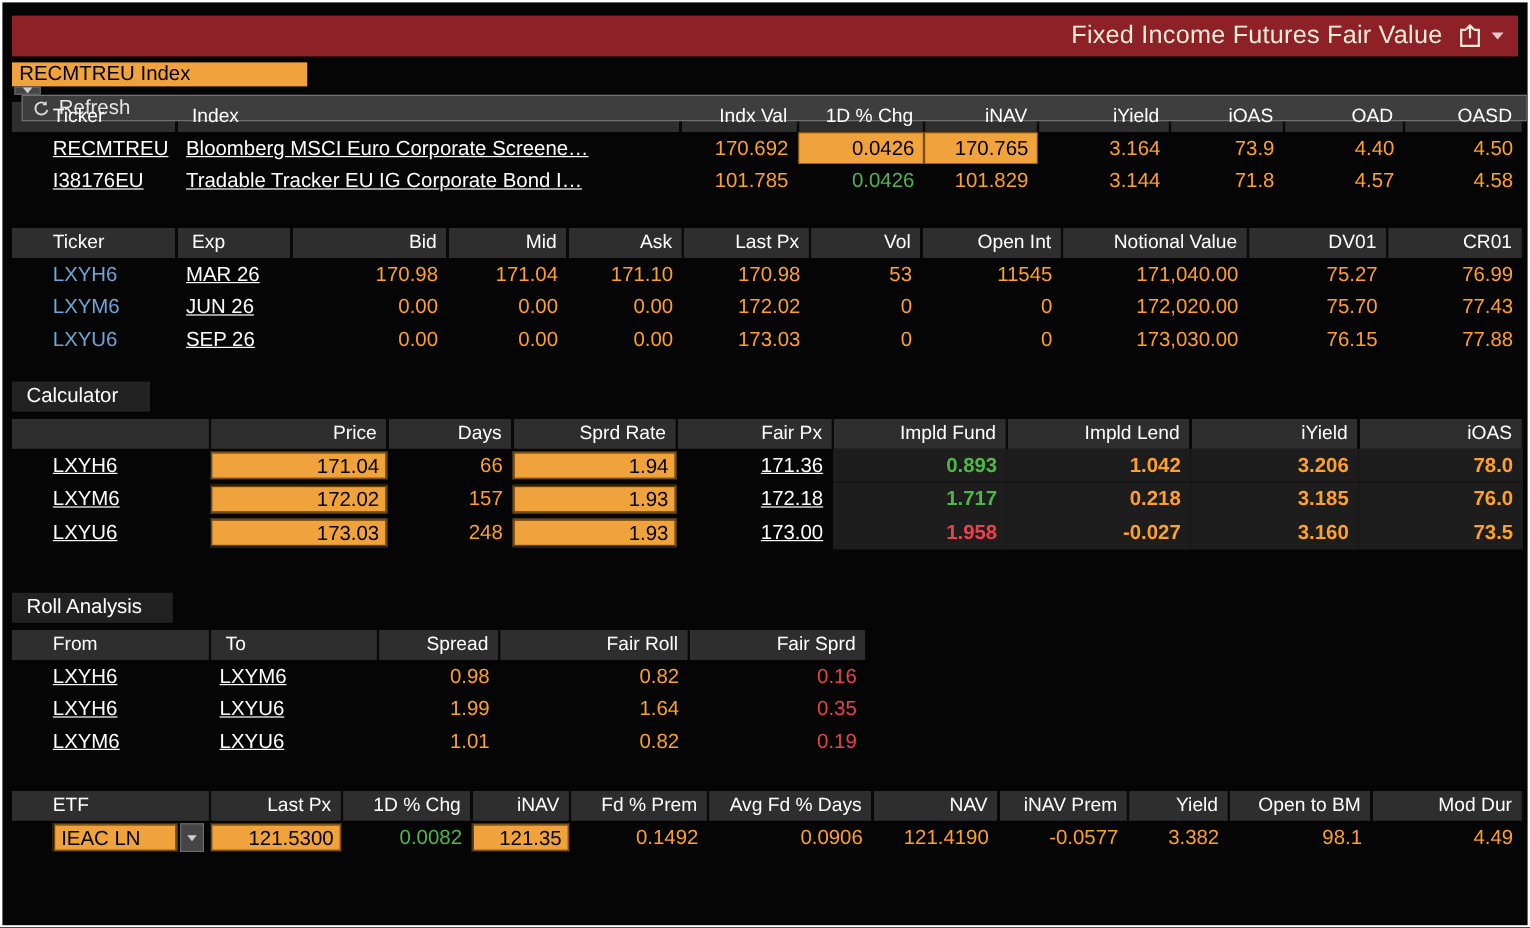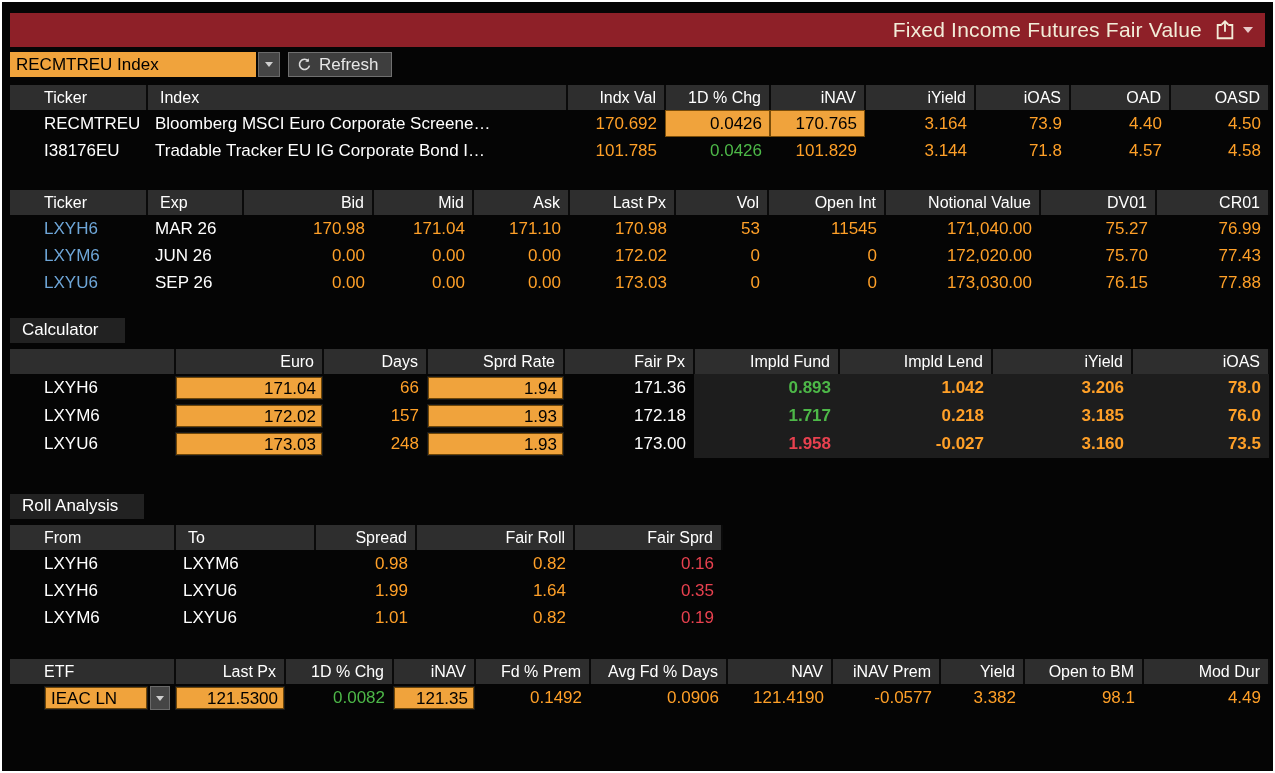--- a/index.html
+++ b/index.html
@@ -12,21 +12,21 @@
   
   .titlebar{
     margin:11px 8px 0 8px;height:34px;background:#8e2028;
     display:flex;align-items:center;justify-content:flex-end;
     padding:0 12px;gap:12px;
   }
   .title{color:#f2ecd8;font-size:21px;letter-spacing:.2px;white-space:nowrap;}
   .export-btn{display:flex;align-items:center;gap:7px;cursor:pointer;}
   .caret-down{width:0;height:0;border-left:5px solid transparent;border-right:5px solid transparent;border-top:6px solid #e8c9c9;}
   
-  .toolbar{margin:5px 0 0 8px;display:flex;align-items:stretch;height:25px;}
+  .toolbar{margin:5px 0 0 8px;display:flex;align-items:stretch;height:25px;flex-direction:column;}
   .sec-box{
     width:246px;background:#f0a33c;color:#000;font-size:17px;
     display:flex;align-items:center;padding:0 6px;box-sizing:border-box;
   }
   .dd-btn{
     width:22px;background:#454545;border:1px solid #6a6a6a;box-sizing:border-box;
     display:flex;align-items:center;justify-content:center;margin-left:2px;cursor:pointer;
   }
   .dd-tri{width:0;height:0;border-left:4px solid transparent;border-right:4px solid transparent;border-top:5px solid #cfcfcf;}
   .refresh-btn{
@@ -42,21 +42,21 @@
     border-right:2px solid #0a0a0a;
   }
   th.l{text-align:left;padding-left:12px;}
   th.pad1{padding-left:34px;}
   td{
     font-size:17px;height:27px;padding:0 8px;text-align:right;
     color:#ffa028;white-space:nowrap;overflow:hidden;
   }
   td.l{text-align:left;}
   td.pad1{padding-left:34px;}
-  .white{color:#fff;}
+  .white{color:#fff;text-decoration:underline;}
   .blue{color:#6ea6d8;}
   .green{color:#4db848;}
   .red{color:#e8414f;}
   td.hl{background:#f0a33c;color:#000;box-shadow:inset 0 0 0 1px #7a4d09;}
   td.panel{background:#1d1d1d;font-weight:bold;}
   
   .inbox{
     background:#f0a33c;color:#000;font-size:17px;height:24px;line-height:24px;
     text-align:right;padding:0 6px;box-sizing:border-box;
     border:1px solid #1a1a1a;outline:1px solid #6e4608;outline-offset:-2px;
@@ -241,21 +241,21 @@
           <col style="width:137px">
           <col style="width:130px">
           <col style="width:145px">
           <col style="width:153px">
           <col style="width:140px">
           <col style="width:137px">
         </colgroup>
       <tbody>
           <tr>
         <th class="l pad1"></th>
-        <th>Euro</th>
+        <th>Price</th>
         <th>Days</th>
         <th>Sprd Rate</th>
         <th>Fair Px</th>
         <th>Impld Fund</th>
         <th>Impld Lend</th>
         <th>iYield</th>
         <th>iOAS</th>
       </tr>
       <tr style="height:28px;">
         <td class="l pad1 white">LXYH6</td>

